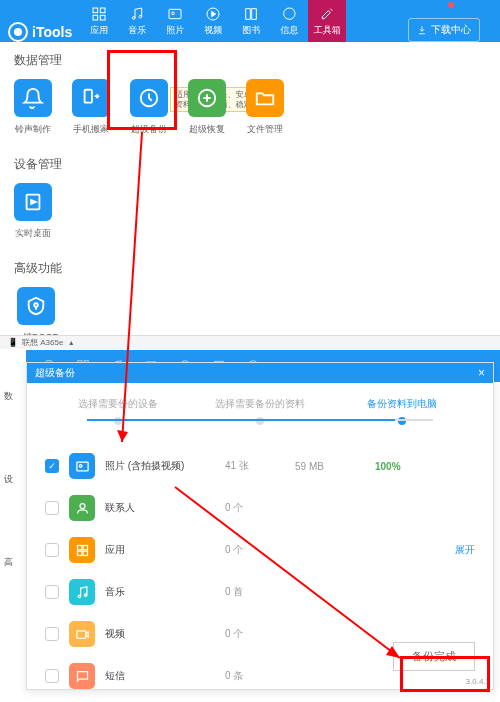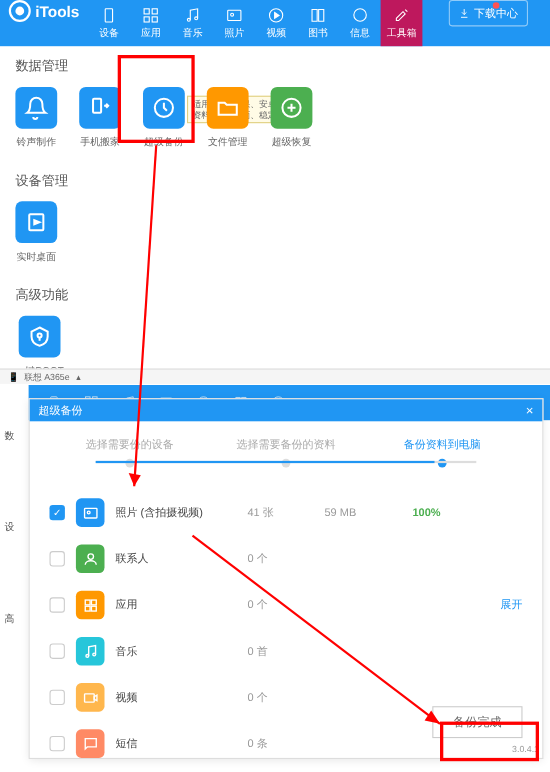--- a/index.html
+++ b/index.html
@@ -1,17 +1,17 @@
 <!DOCTYPE html>
 <html><head>
 <meta charset="utf-8">
 <style>
 *{margin:0;padding:0;box-sizing:border-box;font-family:"Microsoft YaHei",Arial,sans-serif}
 body{background:#fff;width:500px;height:702px;position:relative;overflow:hidden}
-.header{background:#2096f3;height:42px;display:flex;align-items:flex-start;color:#fff}
+.header{background:#2096f3;height:42px;display:flex;align-items:flex-end;color:#fff}
 .logo{display:flex;align-items:center;padding:0 8px;gap:4px}
 .logo-icon{width:20px;height:20px;border:2px solid #fff;border-radius:50%;position:relative}
 .logo-icon::after{content:"";position:absolute;width:8px;height:8px;background:#fff;border-radius:50%;top:4px;left:4px}
 .logo-text{font-weight:bold;font-size:14px}
 .nav{display:flex;flex:1;gap:0}
 .nav-item{display:flex;flex-direction:column;align-items:center;justify-content:center;width:38px;height:42px;font-size:9px;gap:2px}
 .nav-item.active{background:#be185d}
 .nav-icon{width:16px;height:16px;display:flex;align-items:center;justify-content:center}
 .nav-icon svg{width:16px;height:16px;stroke:#fff;fill:none;stroke-width:1.5}
 .dl-btn{display:flex;align-items:center;gap:4px;padding:4px 8px;border:1px solid rgba(255,255,255,0.5);border-radius:3px;font-size:10px;margin-right:20px}
@@ -71,28 +71,20 @@
 
 <div class="header">
   <div class="logo">
     <div class="logo-icon"></div>
     <span class="logo-text">iTools</span>
   </div>
   <div class="nav">
     <div class="nav-item">
         <span class="nav-icon">
           <svg viewBox="0 0 24 24">
-            <rect x="7" y="3" width="10" height="18" rx="1"></rect>
-          </svg>
-        </span>
-        <span>设备</span>
-      </div>
-    <div class="nav-item">
-        <span class="nav-icon">
-          <svg viewBox="0 0 24 24">
             <rect x="3" y="3" width="7" height="7"></rect>
             <rect x="14" y="3" width="7" height="7"></rect>
             <rect x="3" y="14" width="7" height="7"></rect>
             <rect x="14" y="14" width="7" height="7"></rect>
           </svg>
         </span>
         <span>应用</span>
       </div>
     <div class="nav-item">
         <span class="nav-icon">
@@ -183,35 +175,35 @@
             <path d="M12 7v5l3 3"></path>
           </svg>
         </div>
         <span class="tile-label">超级备份</span>
       <div class="tooltip">
           <div>适用平台: 苹果、安卓</div>
           <div>资料备份: 全面、稳定、精准</div>
         </div>
     </div>
     <div class="tile">
-        <div class="tile-box c-orange">
-          <svg viewBox="0 0 24 24">
-            <path d="M3 7h6l2 2h10v10H3z"></path>
-          </svg>
-        </div>
-        <span class="tile-label">文件管理</span>
-      </div>
-    <div class="tile">
         <div class="tile-box c-green">
           <svg viewBox="0 0 24 24">
             <circle cx="12" cy="12" r="9"></circle>
             <path d="M12 8v8M8 12h8"></path>
           </svg>
         </div>
         <span class="tile-label">超级恢复</span>
+      </div>
+    <div class="tile">
+        <div class="tile-box c-orange">
+          <svg viewBox="0 0 24 24">
+            <path d="M3 7h6l2 2h10v10H3z"></path>
+          </svg>
+        </div>
+        <span class="tile-label">文件管理</span>
       </div>
   </div>
 </div>
 
 <div class="section">
   <div class="section-title">设备管理</div>
   <div class="icons-row">
     <div class="tile">
         <div class="tile-box c-blue">
           <svg viewBox="0 0 24 24">

